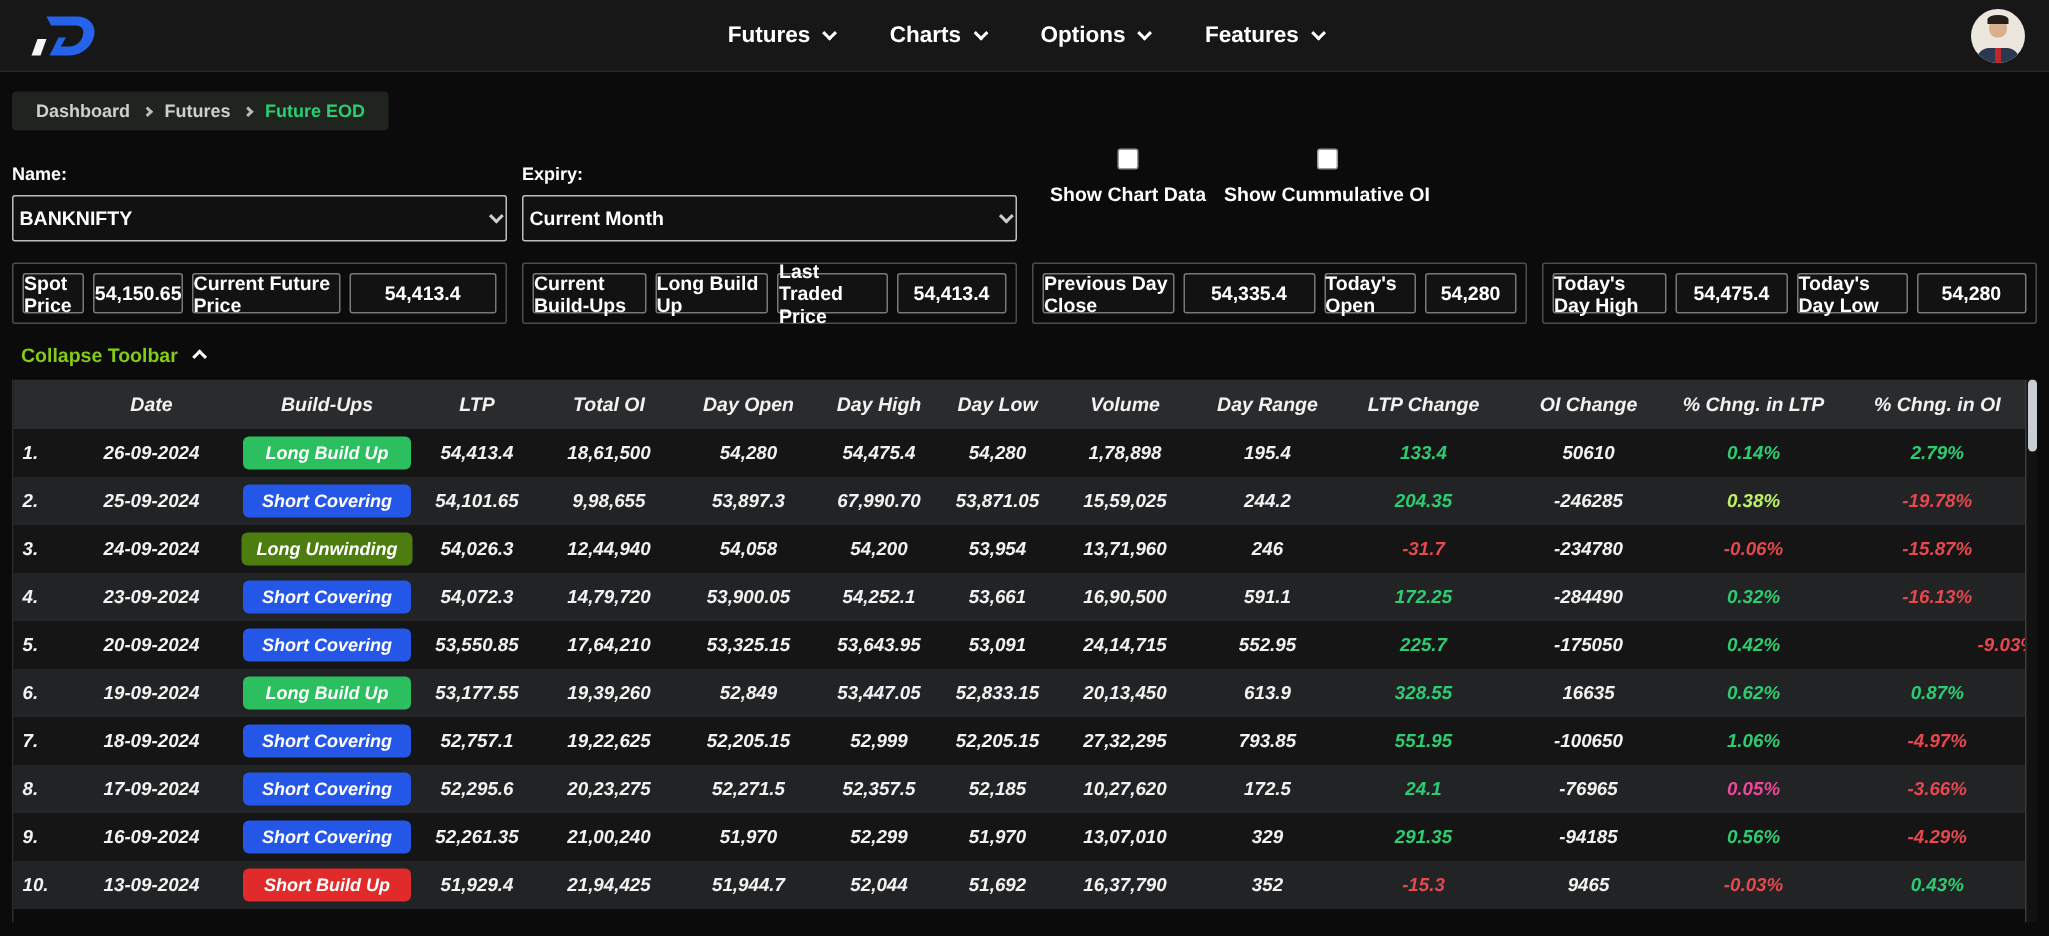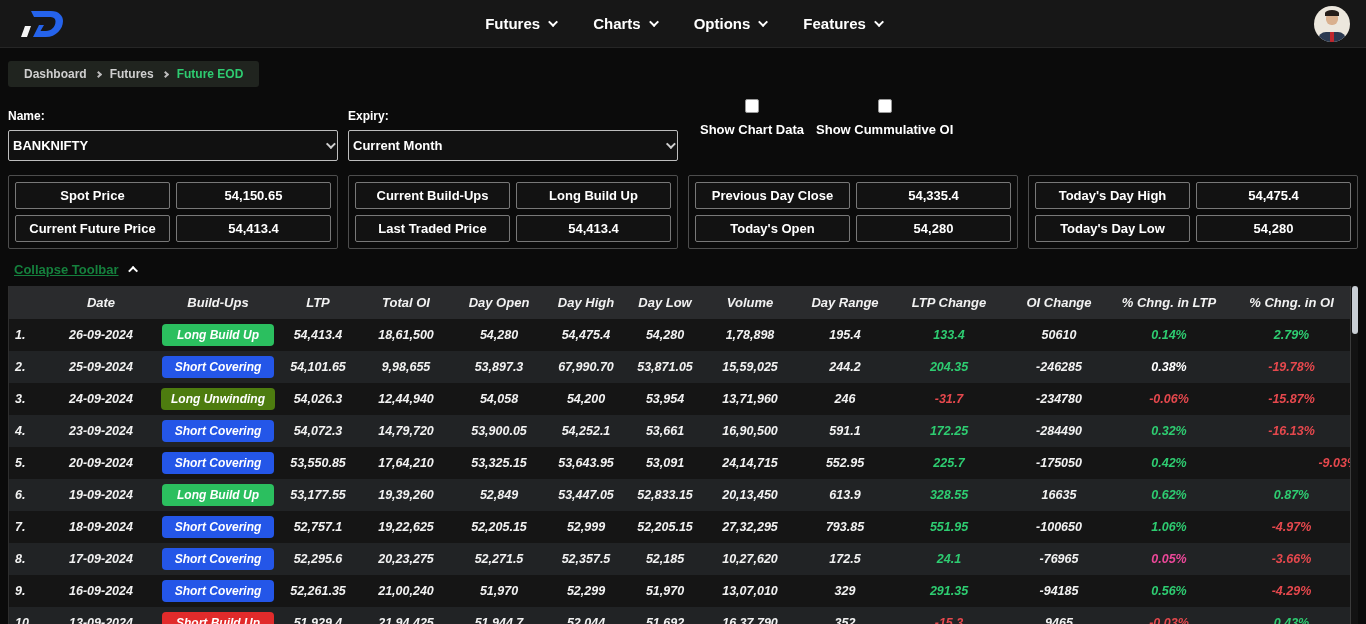--- a/index.html
+++ b/index.html
@@ -50,29 +50,29 @@
   .select {
     height:31px; background:#111; border:1px solid #bdbdbd; border-radius:2px;
     display:flex; align-items:center; justify-content:space-between;
     padding:0 4px; font-size:13px; color:#fff; cursor:pointer;
   }
   .select .chev { border-color:#cfcfcf; }
   .checkline { display:flex; align-items:center; gap:9px; margin:0 0 24px 12px; font-size:13px; color:#fff; cursor:pointer;flex-direction:column; }
   .checkbox-box { width:14px; height:14px; background:#fff; border:1px solid #999; border-radius:2px; }
   
   .cards { margin-top:14px; display:grid; grid-template-columns:repeat(4,1fr); gap:10px; }
-  .card-group { border:1px solid #4d4d4d; border-radius:2px; padding:6px; display:flex; flex-direction:column; gap:6px; }
+  .card-group { border:1px solid #4d4d4d; border-radius:2px; padding:6px; display:flex; flex-direction:row; gap:6px; }
   .card-row { display:grid; grid-template-columns:1fr 1fr; gap:6px; }
   .card-box {
     height:27px; border:1px solid #787878; border-radius:2px; background:#121212;
     display:flex; align-items:center; justify-content:center; font-size:13px; color:#fff;
   }
   
   .toolbar-toggle { margin-top:13px; display:flex; align-items:center; gap:12px; padding-left:6px; }
-  .toolbar-toggle a { color:#15803d; font-size:13px; text-decoration:underline; cursor:pointer; }
+  .toolbar-toggle a { color:#84cc16; font-size:13px; cursor:pointer; }
   
   .table-wrap {
     margin-top:9px; position:relative; height:362px; overflow:hidden;
     border-left:1px solid #2e2e2e;
   }
   .grid-row {
     display:grid;
     grid-template-columns:34px 116px 118px 82px 94px 92px 82px 76px 94px 96px 112px 108px 112px 1fr;
     align-items:center; font-style:italic;
   }
@@ -250,21 +250,21 @@
           <div class="td"><span class="badge" style="background: rgb(36, 86, 232);">Short Covering</span></div>
           <div class="td">54,101.65</div>
           <div class="td">9,98,655</div>
           <div class="td">53,897.3</div>
           <div class="td">67,990.70</div>
           <div class="td">53,871.05</div>
           <div class="td">15,59,025</div>
           <div class="td">244.2</div>
           <div class="td" style="color: rgb(46, 204, 113);">204.35</div>
           <div class="td">-246285</div>
-          <div class="td" style="color: #ffffff;">0.38%</div>
+          <div class="td" style="color: #bef264;">0.38%</div>
           <div class="td" style="color: rgb(229, 72, 77);">-19.78%</div>
         </div>
         <div class="tr grid-row odd">
           <div class="td idx">3.</div>
           <div class="td">24-09-2024</div>
           <div class="td"><span class="badge" style="background: #4d7c0f;">Long Unwinding</span></div>
           <div class="td">54,026.3</div>
           <div class="td">12,44,940</div>
           <div class="td">54,058</div>
           <div class="td">54,200</div>

